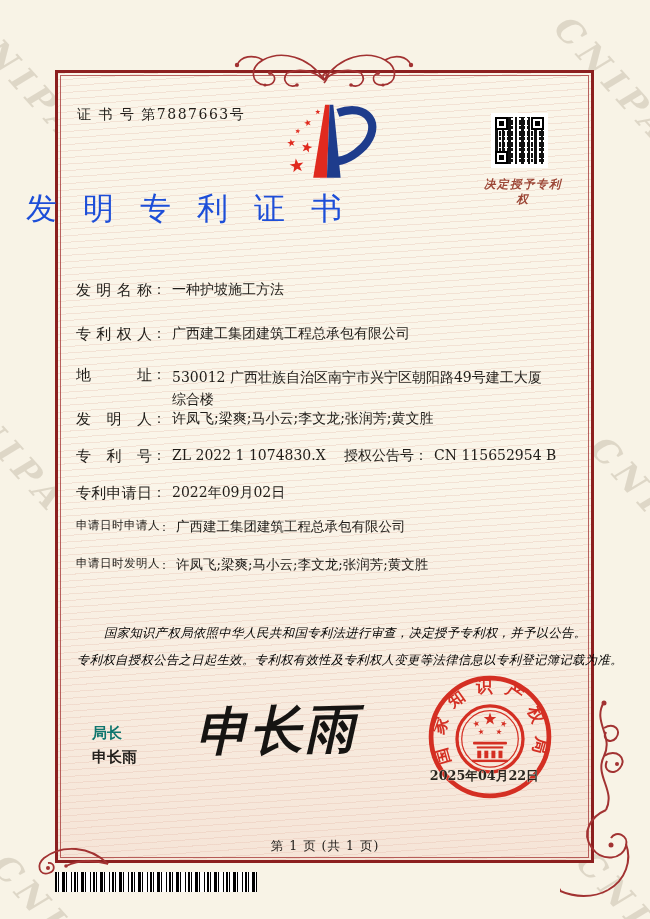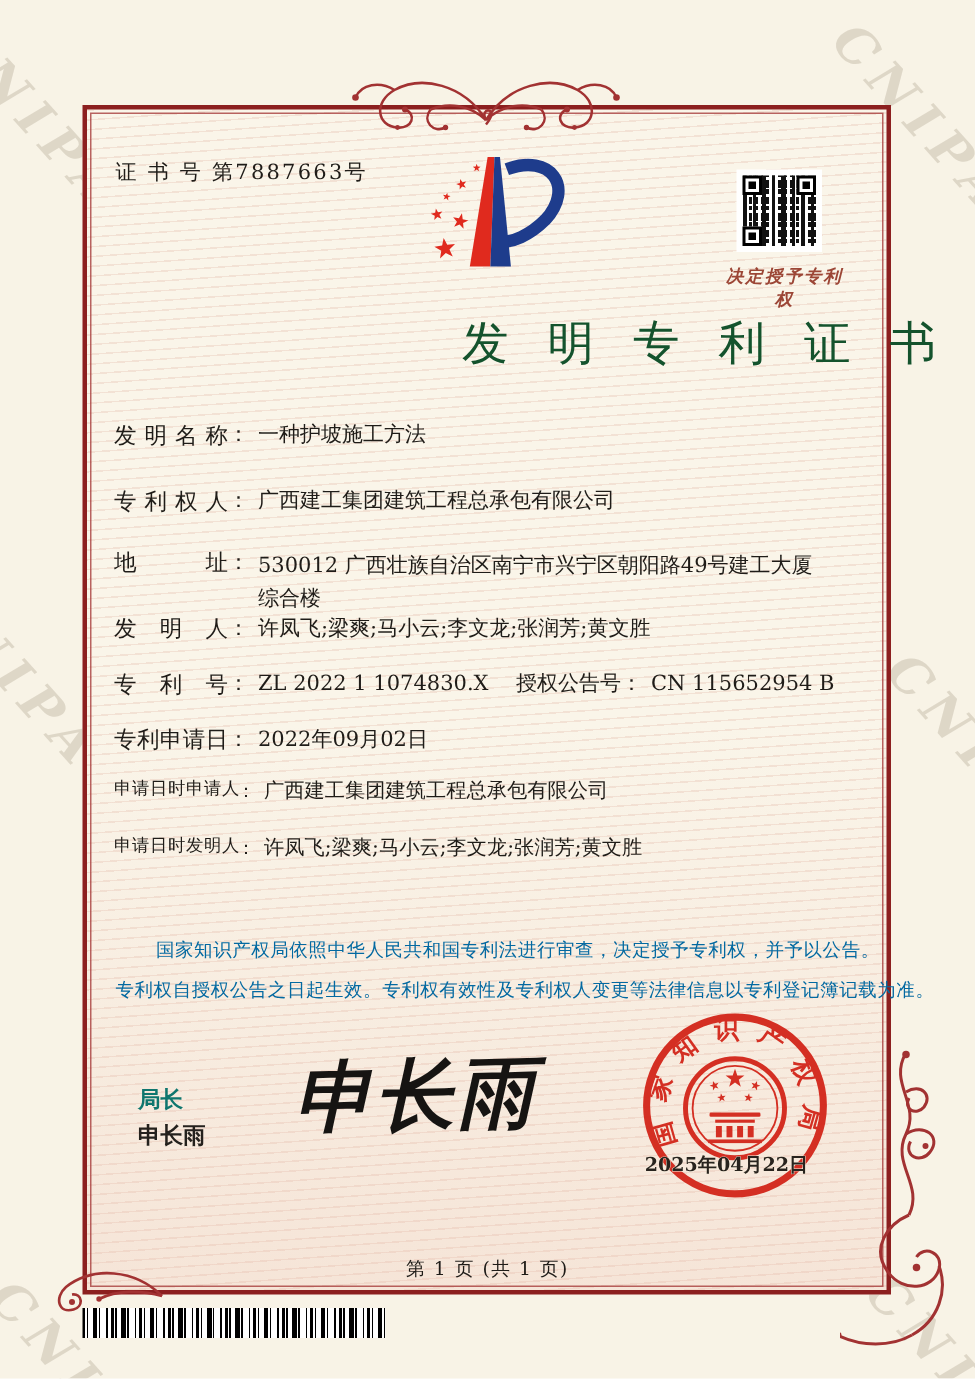--- a/index.html
+++ b/index.html
@@ -37,37 +37,37 @@
       repeating-linear-gradient(90deg,#111 0 2px, #fff 2px 4px);
   }
   .qf{position:absolute; width:13px; height:13px; border:2px solid #000; background:#fff; box-sizing:border-box;}
   .qf::after{content:""; position:absolute; inset:2px; background:#000;}
   .qf.tl{left:4px; top:4px;} .qf.tr{right:4px; top:4px;} .qf.bl{left:4px; bottom:4px;}
   .qr-label{
     position:absolute; left:478px; top:177px; width:90px; text-align:center;
     font-size:11.5px; font-style:italic; letter-spacing:1.5px; color:#9c4636; font-weight:bold;
   }
   .title{
-    position:absolute; left:0; right:0; top:208px; text-align:right;
-    font-size:31px; letter-spacing:26px; text-indent:26px; color:#14532d; font-weight:500;
+    position:absolute; left:0; right:0; top:188px; text-align:left;
+    font-size:31px; letter-spacing:26px; text-indent:26px; color:#1d4ed8; font-weight:500;
   }
   
   .row{position:absolute; left:76px; width:480px; font-size:14px; white-space:nowrap;}
   .lbl{
     display:inline-block; width:76px; font-size:15px; vertical-align:top;
     text-align:justify; text-align-last:justify; text-justify:inter-character;
   }
   .lbl-sm{display:inline-block; width:82px; font-size:11.5px; vertical-align:2px; letter-spacing:.5px;}
   .colon{display:inline-block; margin-right:6px;}
   .val{font-size:14px;}
   .val-wrap{display:inline-block; width:374px; white-space:normal; line-height:22px; vertical-align:top;}
   .col-r{position:absolute; left:268px; top:0; white-space:nowrap;}
   .lbl-nat{font-size:14px;}
   
-  .decl{position:absolute; left:77px; top:620px; width:500px; color:#0369a1;}
+  .decl{position:absolute; left:77px; top:620px; width:500px; font-style:italic; color:#000000;}
   .decl div{font-size:12.3px; letter-spacing:.4px; line-height:27px; white-space:nowrap;}
   .decl .l1{padding-left:27px;}
   
   .director-title{position:absolute; left:92px; top:724px; font-family:"Liberation Sans",sans-serif; font-size:15px; font-weight:600; color:#0f766e;}
   .director-name{position:absolute; left:92px; top:748px; font-family:"Liberation Sans",sans-serif; font-size:15px; font-weight:600; color:#24211d;}
   .autograph{
     position:absolute; left:196px; top:696px; width:170px;
     font-size:52px; font-style:italic; font-weight:600; color:#161412;
     transform:rotate(-1.5deg); letter-spacing:2px; white-space:nowrap;
   }

